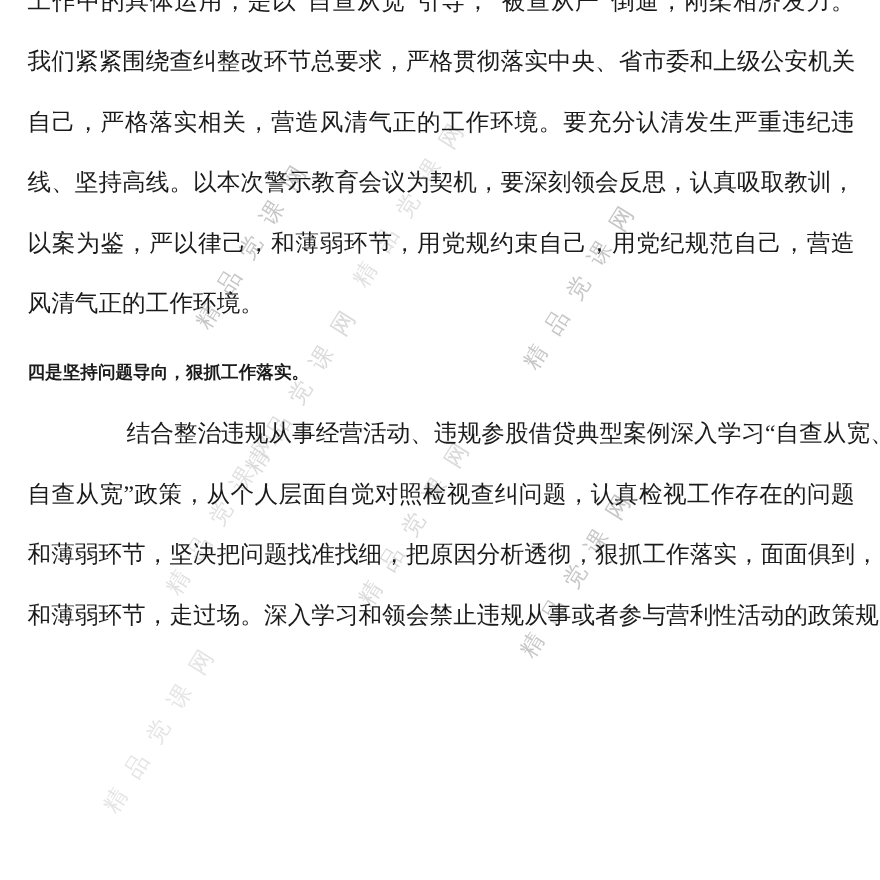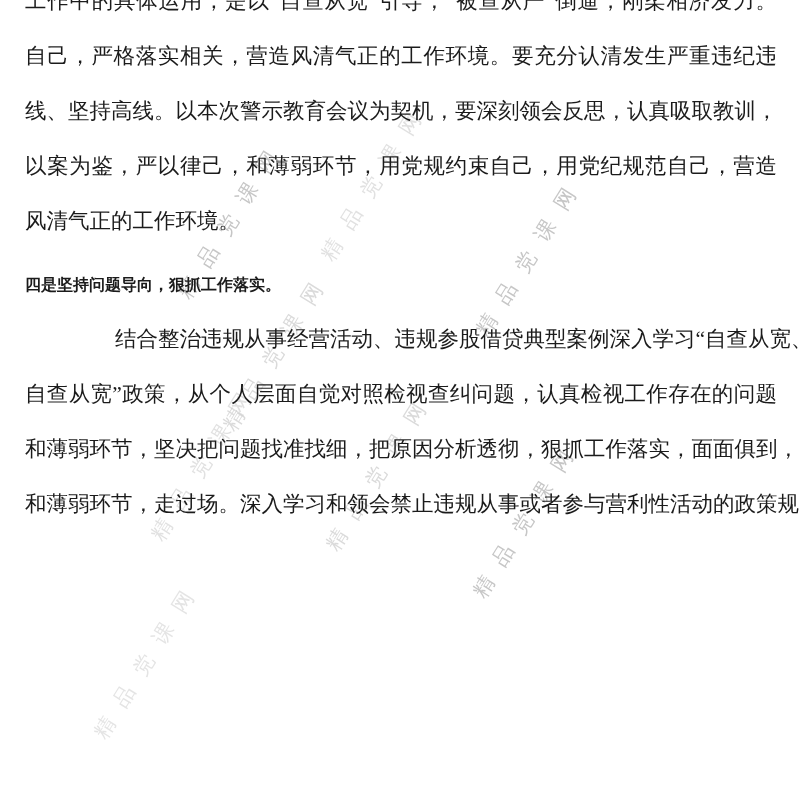--- a/index.html
+++ b/index.html
@@ -74,20 +74,21 @@
     <span class="wm">精品党课网</span>
     <span class="wm">精品党课网</span>
     <span class="wm">精品党课网</span>
     <span class="wm">精品党课网</span>
     <span class="wm">精品党课网</span>
     <span class="wm">精品党课网</span>
   </div>
 
   <div class="content">
     <div class="line">工作中的具体运用，是以“自查从宽”引导，“被查从严”倒逼，刚柔相济发力。</div>
+    <div class="line">我们紧紧围绕查纠整改环节总要求，严格贯彻落实中央、省市委和上级公安机关</div>
     <div class="line">自己，严格落实相关，营造风清气正的工作环境。要充分认清发生严重违纪违</div>
     <div class="line">线、坚持高线。以本次警示教育会议为契机，要深刻领会反思，认真吸取教训，</div>
     <div class="line">以案为鉴，严以律己，和薄弱环节，用党规约束自己，用党纪规范自己，营造</div>
     <div class="line lastline">风清气正的工作环境。</div>
 
     <div class="line heading">四是坚持问题导向，狠抓工作落实。</div>
 
     <div class="line indent">结合整治违规从事经营活动、违规参股借贷典型案例深入学习“自查从宽、</div>
     <div class="line">自查从宽”政策，从个人层面自觉对照检视查纠问题，认真检视工作存在的问题</div>
     <div class="line">和薄弱环节，坚决把问题找准找细，把原因分析透彻，狠抓工作落实，面面俱到，</div>

